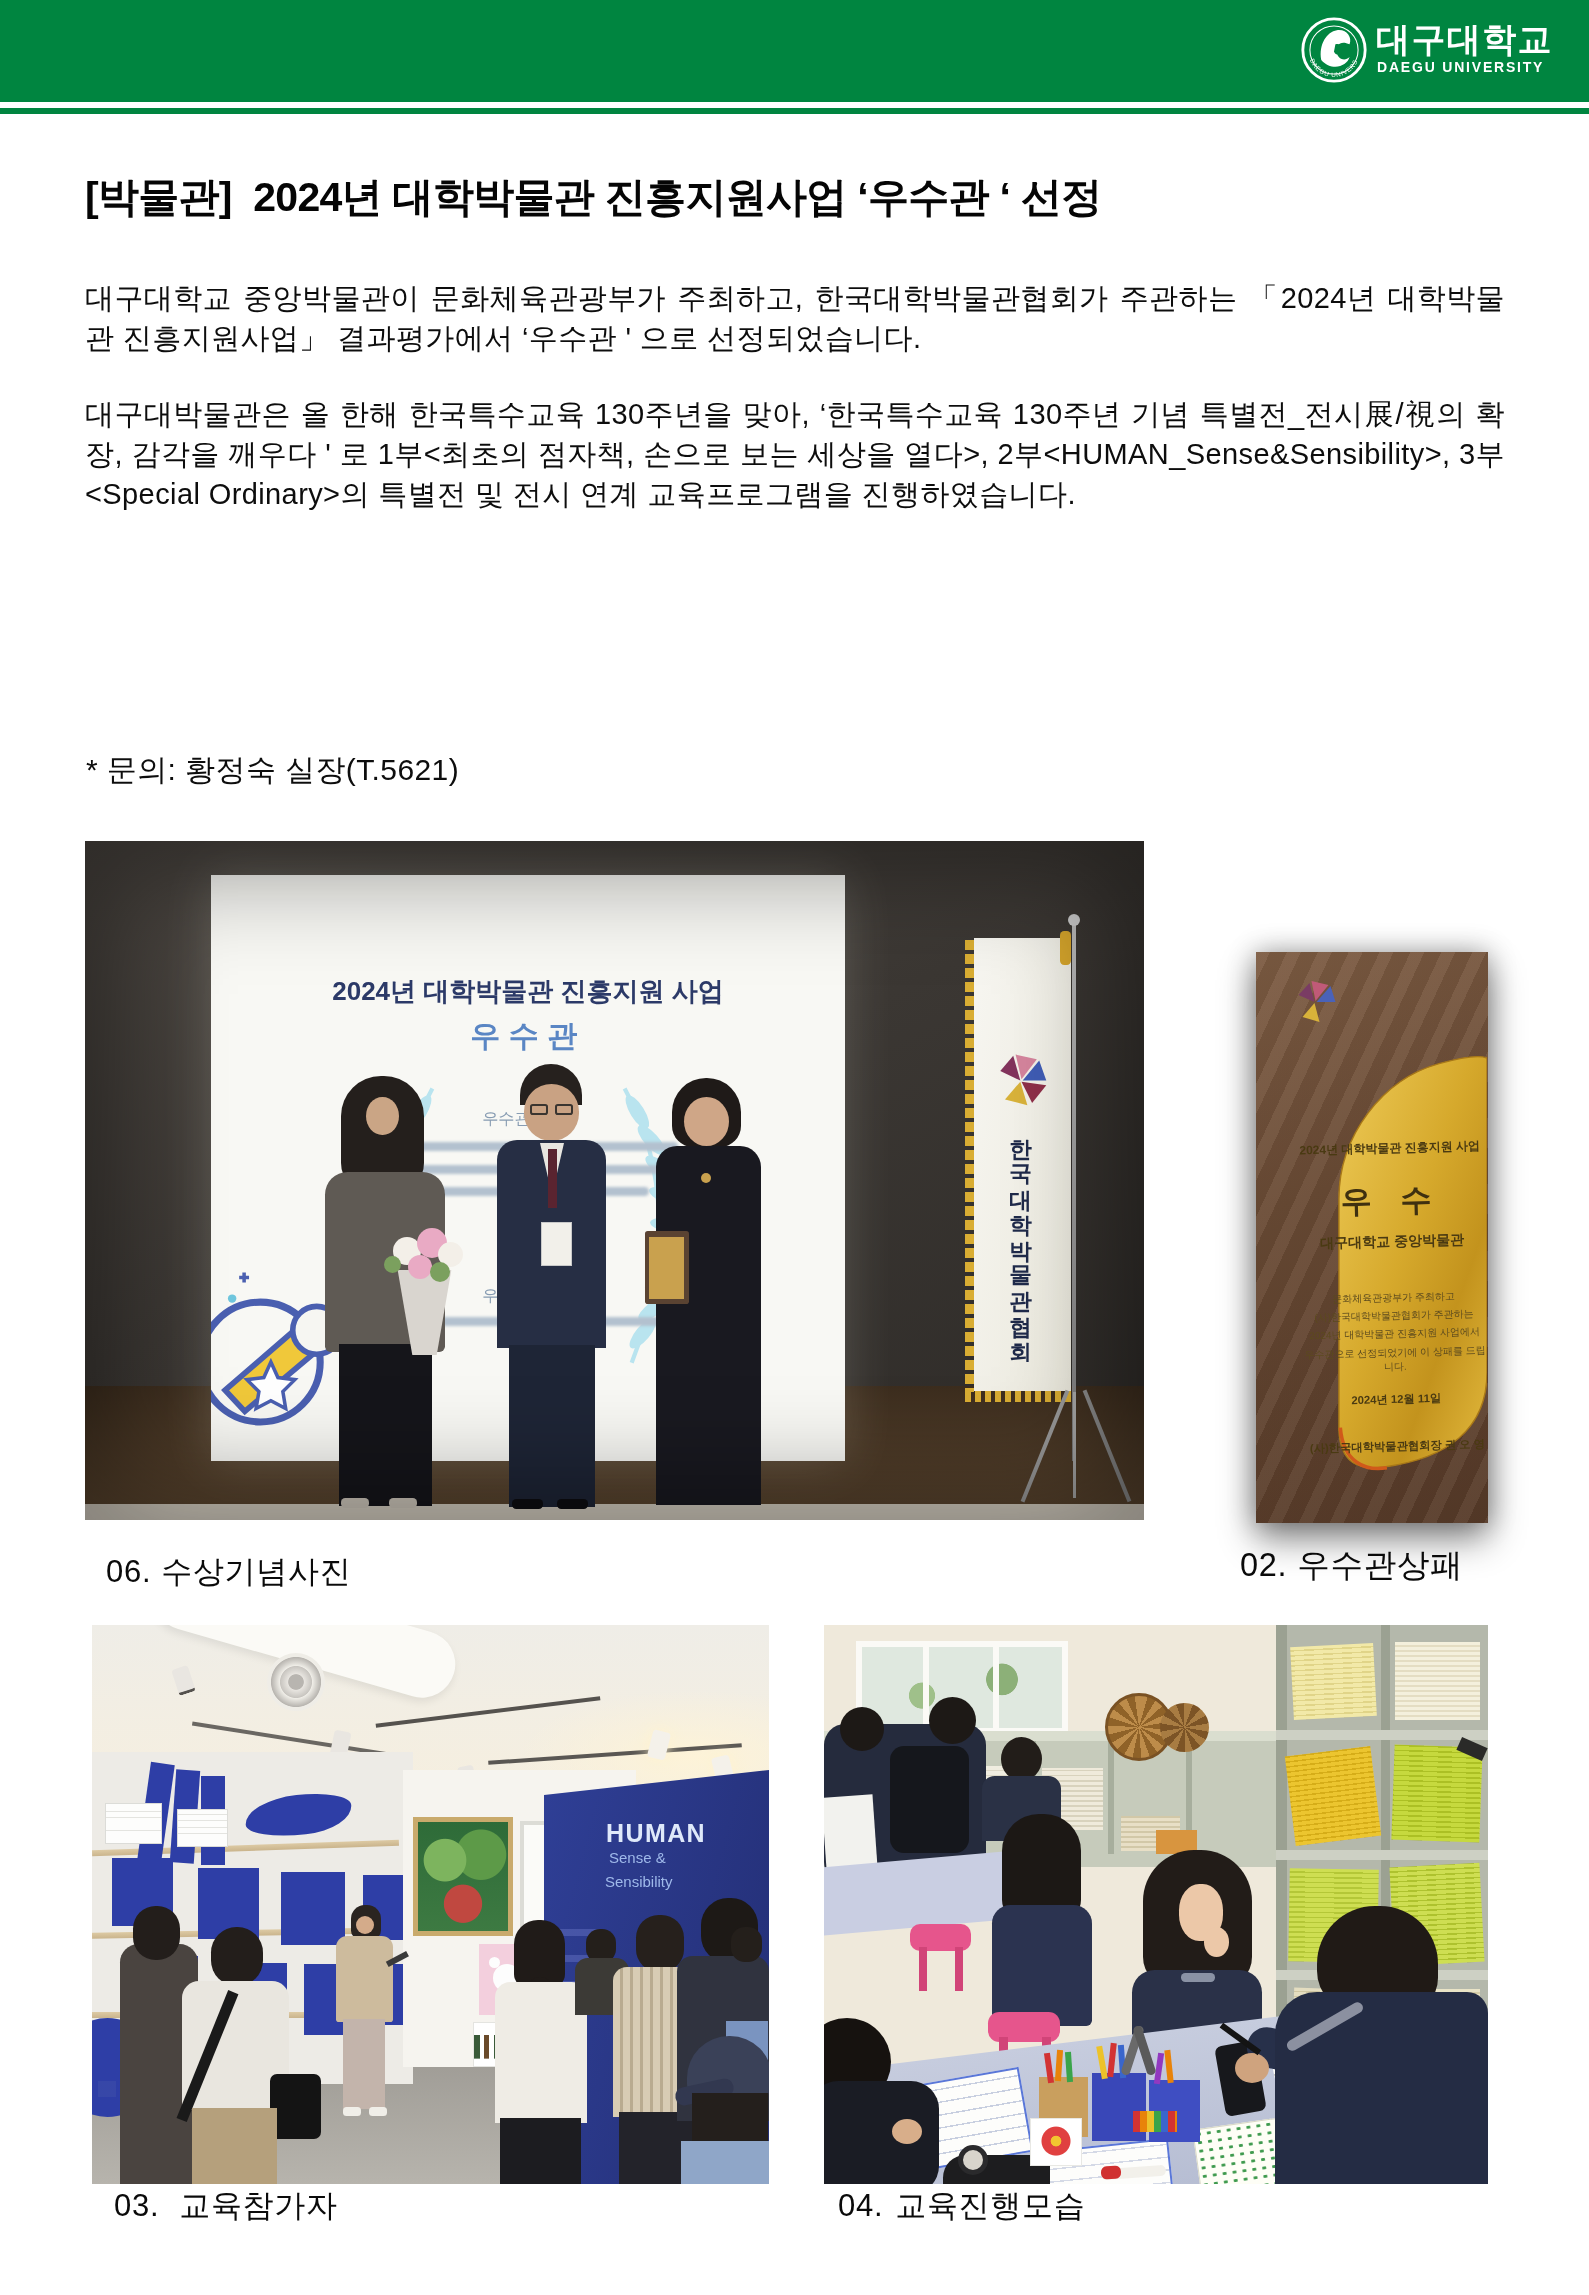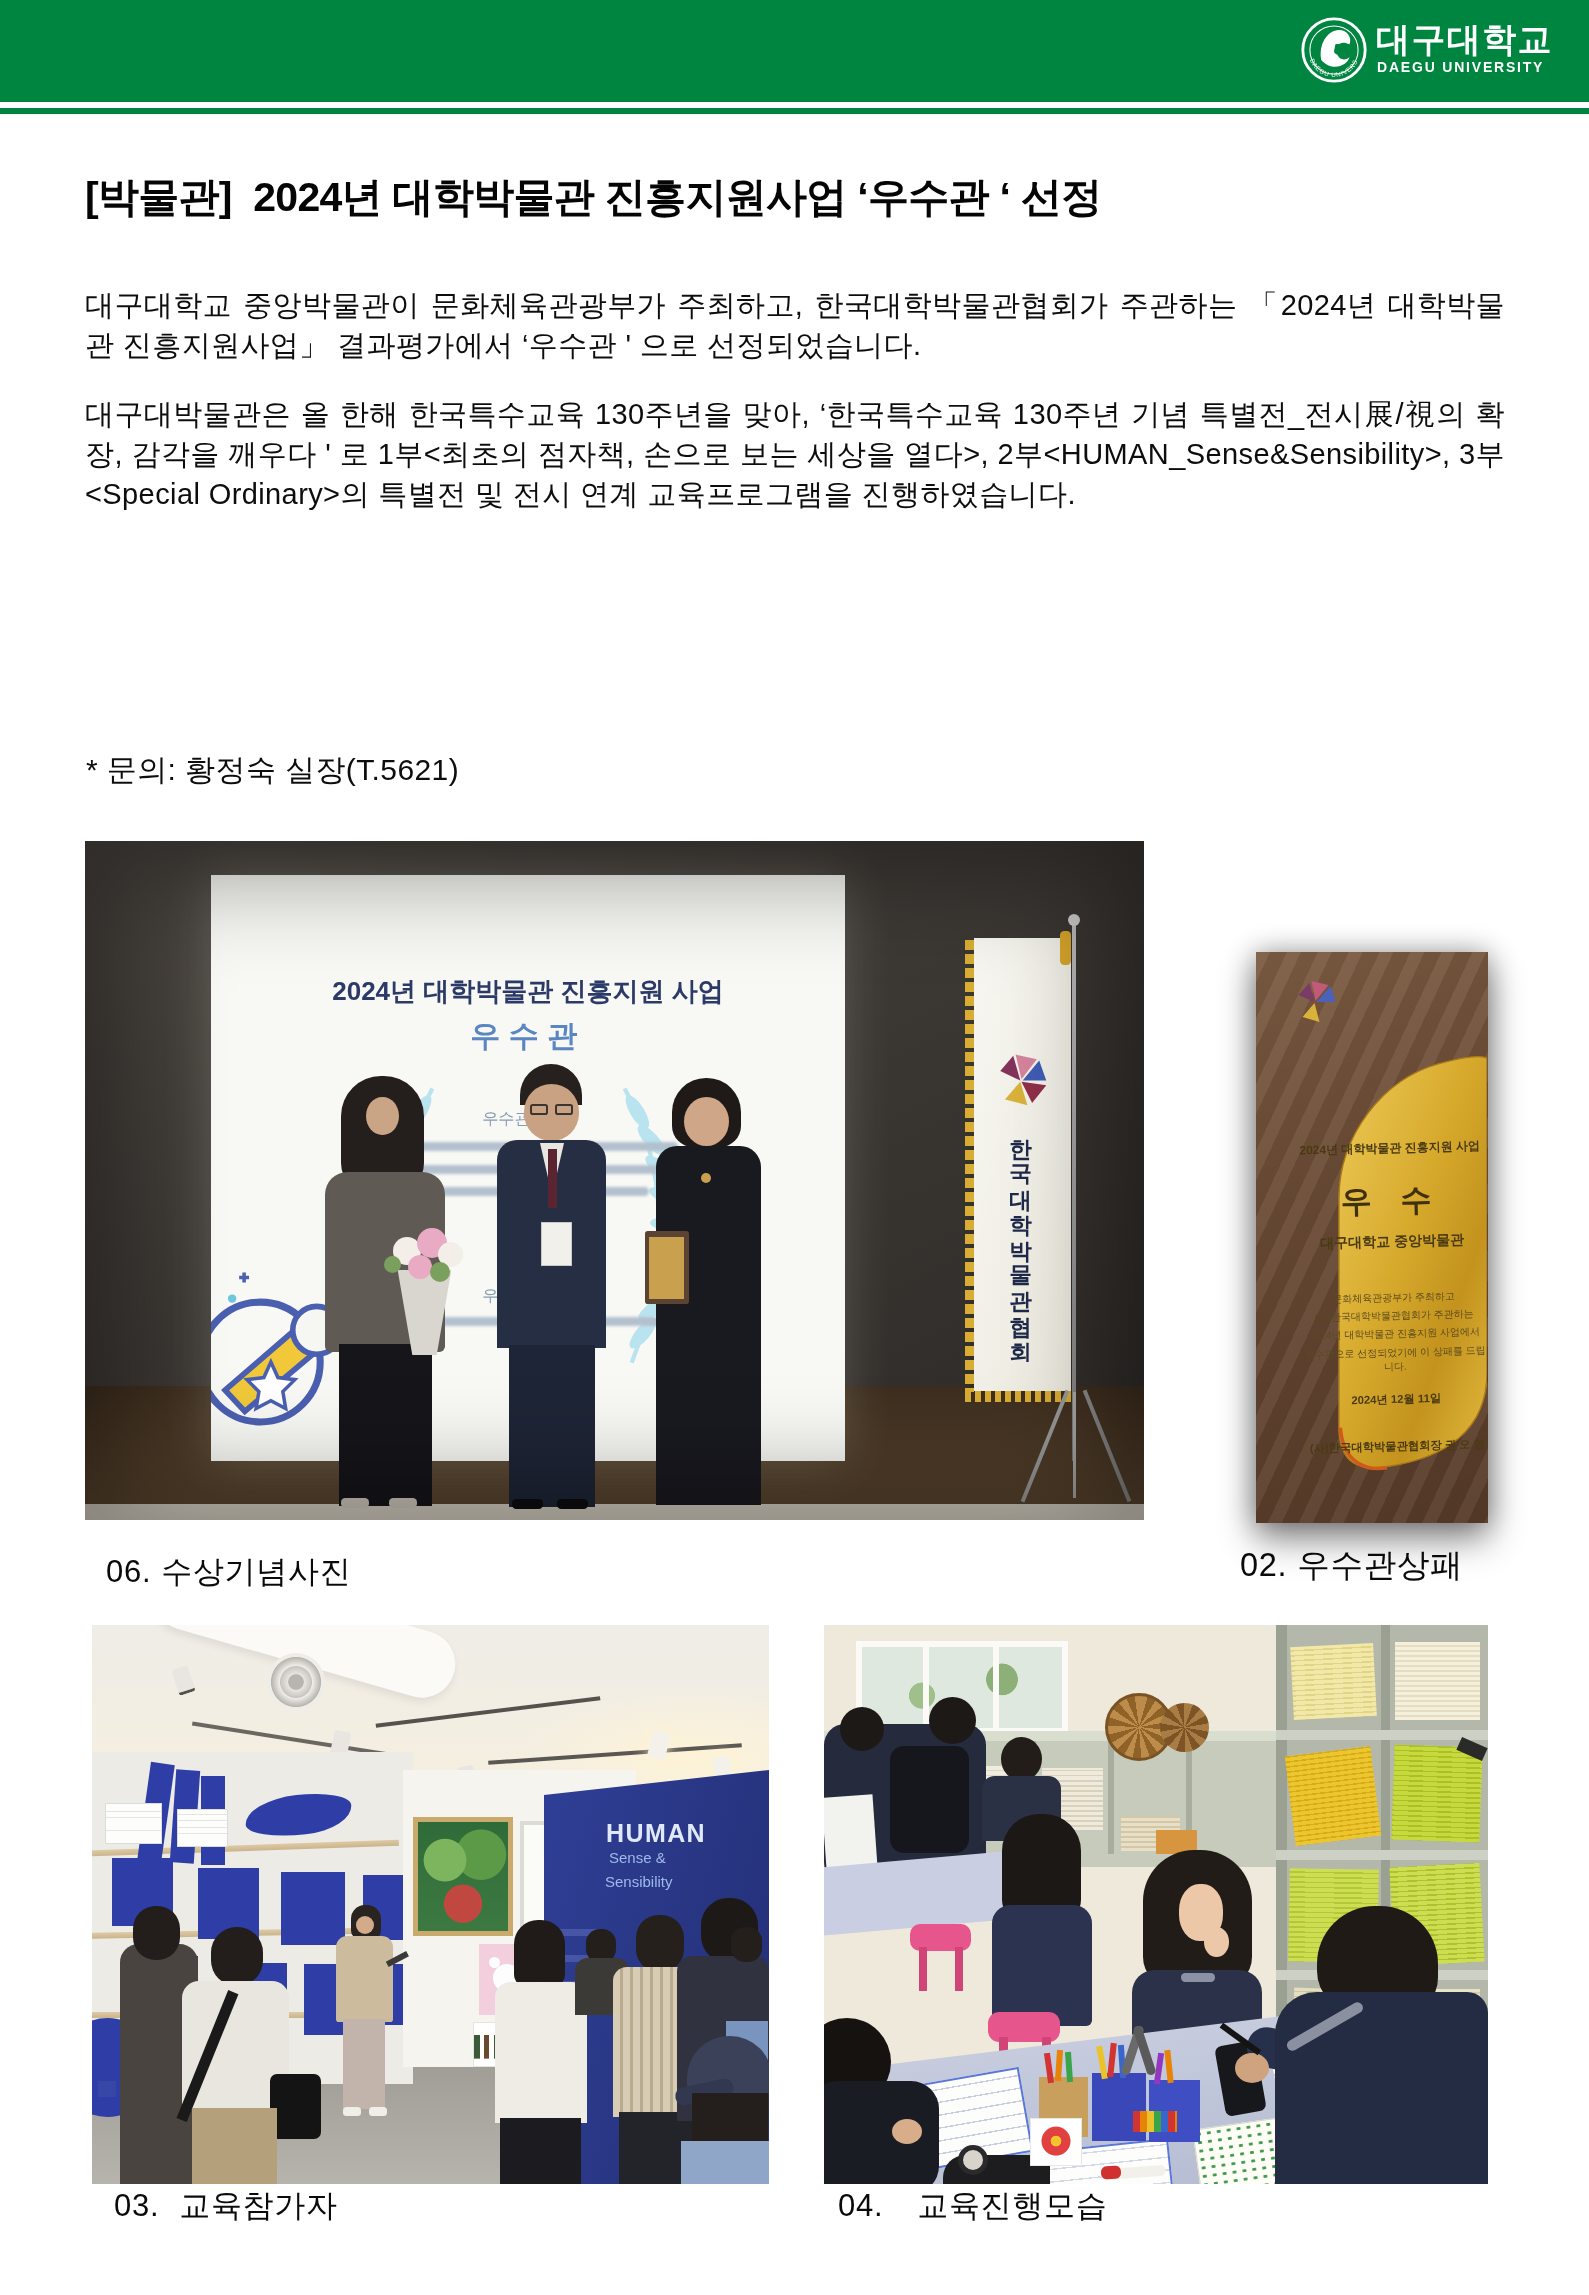--- a/index.html
+++ b/index.html
@@ -42,21 +42,21 @@
         <path d="M50 40 C 56 38 62 42 60 50 C 58 56 50 56 48 50 Z" fill="#008540"></path>
         <text font-size="9" fill="#ffffff" letter-spacing="1"><textPath href="#sealArc">DAEGU UNIVERSITY 1956</textPath></text>
       </svg>
     </div>
     <div class="logo-ko">대구대학교</div>
     <div class="logo-en">DAEGU UNIVERSITY</div>
   </header>
   <div class="stripe"></div>
 
   <h1 class="title">[박물관]  2024년 대학박물관 진흥지원사업 ‘우수관 ‘ 선정</h1>
-  <p class="body" style="top:285px">대구대학교 중앙박물관이 문화체육관광부가 주최하고, 한국대학박물관협회가 주관하는 「2024년 대학박물관 진흥지원사업」 결과평가에서 ‘우수관 ' 으로 선정되었습니다.</p>
+  <p class="body" style="top:278px">대구대학교 중앙박물관이 문화체육관광부가 주최하고, 한국대학박물관협회가 주관하는 「2024년 대학박물관 진흥지원사업」 결과평가에서 ‘우수관 ' 으로 선정되었습니다.</p>
   <p class="body" style="top:394px">대구대박물관은 올 한해 한국특수교육 130주년을 맞아, ‘한국특수교육 130주년 기념 특별전_전시展/視의 확장, 감각을 깨우다 ' 로 1부&lt;최초의 점자책, 손으로 보는 세상을 열다&gt;, 2부&lt;HUMAN_Sense&amp;Sensibility&gt;, 3부&lt;Special Ordinary&gt;의 특별전 및 전시 연계 교육프로그램을 진행하였습니다.</p>
   <p class="contact">* 문의: 황정숙 실장(T.5621)</p>
 
   <div class="photo" style="left:85px;top:841px;width:1059px;height:679px">
     <div class="a" style="inset:0;background:linear-gradient(155deg,#4b4641 0%,#3b3733 45%,#2d2a27 100%)"></div>
     <div class="a" style="left:0;top:545px;width:100%;height:134px;background:linear-gradient(180deg,#3c2d1e,#5d4730)"></div>
     <div class="a" style="left:0;top:663px;width:100%;height:17px;background:#d6cfc2"></div>
 
     <div class="a" style="left:126px;top:34px;width:634px;height:586px;background:#f8f8f4;box-shadow:0 0 49px rgba(255,255,240,.18)">
       <div class="a ctr screen-title" style="top:99px;font-size:26px">2024년 대학박물관 진흥지원 사업</div>
@@ -436,17 +436,17 @@
       <div class="a c" style="left:-21px;top:393px;width:88px;height:88px;background:#16120f"></div>
       <div class="a" style="left:-14px;top:456px;width:129px;height:113px;background:#1a1c24;border-radius:28px"></div>
       <div class="a c" style="left:68px;top:494px;width:30px;height:25.4px;background:#d8ae8a"></div>
     </div>
   </div>
 
   <div class="cap" style="left:114px;top:2185px;font-size:31px">
     <b style="margin-right:20px">03.</b><span>교육참가자</span>
   </div>
   <div class="cap" style="left:838px;top:2185px;font-size:31px">
-    <b style="margin-right:34px">04.</b><span>교육진행모습</span>
+    <b style="margin-right:12px">04.</b><span>교육진행모습</span>
   </div>
 
 </div>
 
 
 </body></html>

